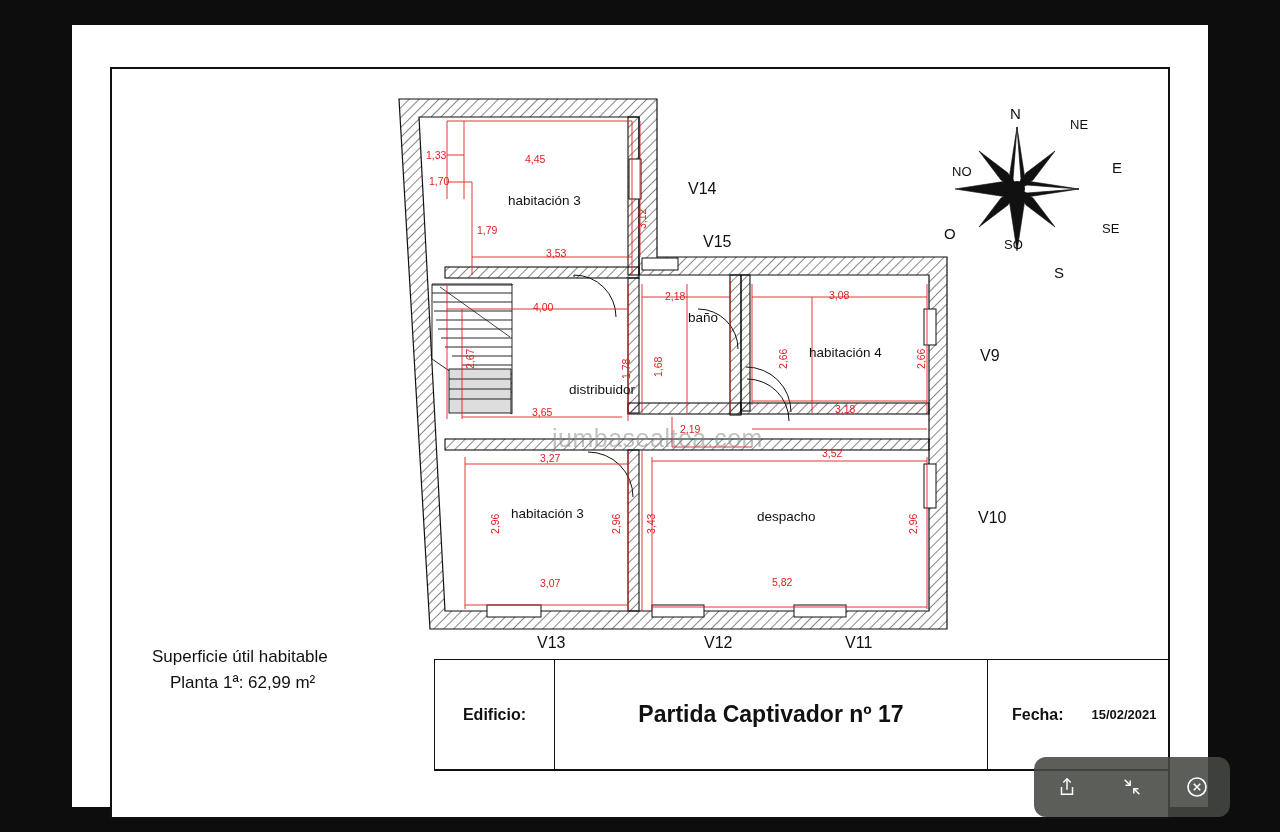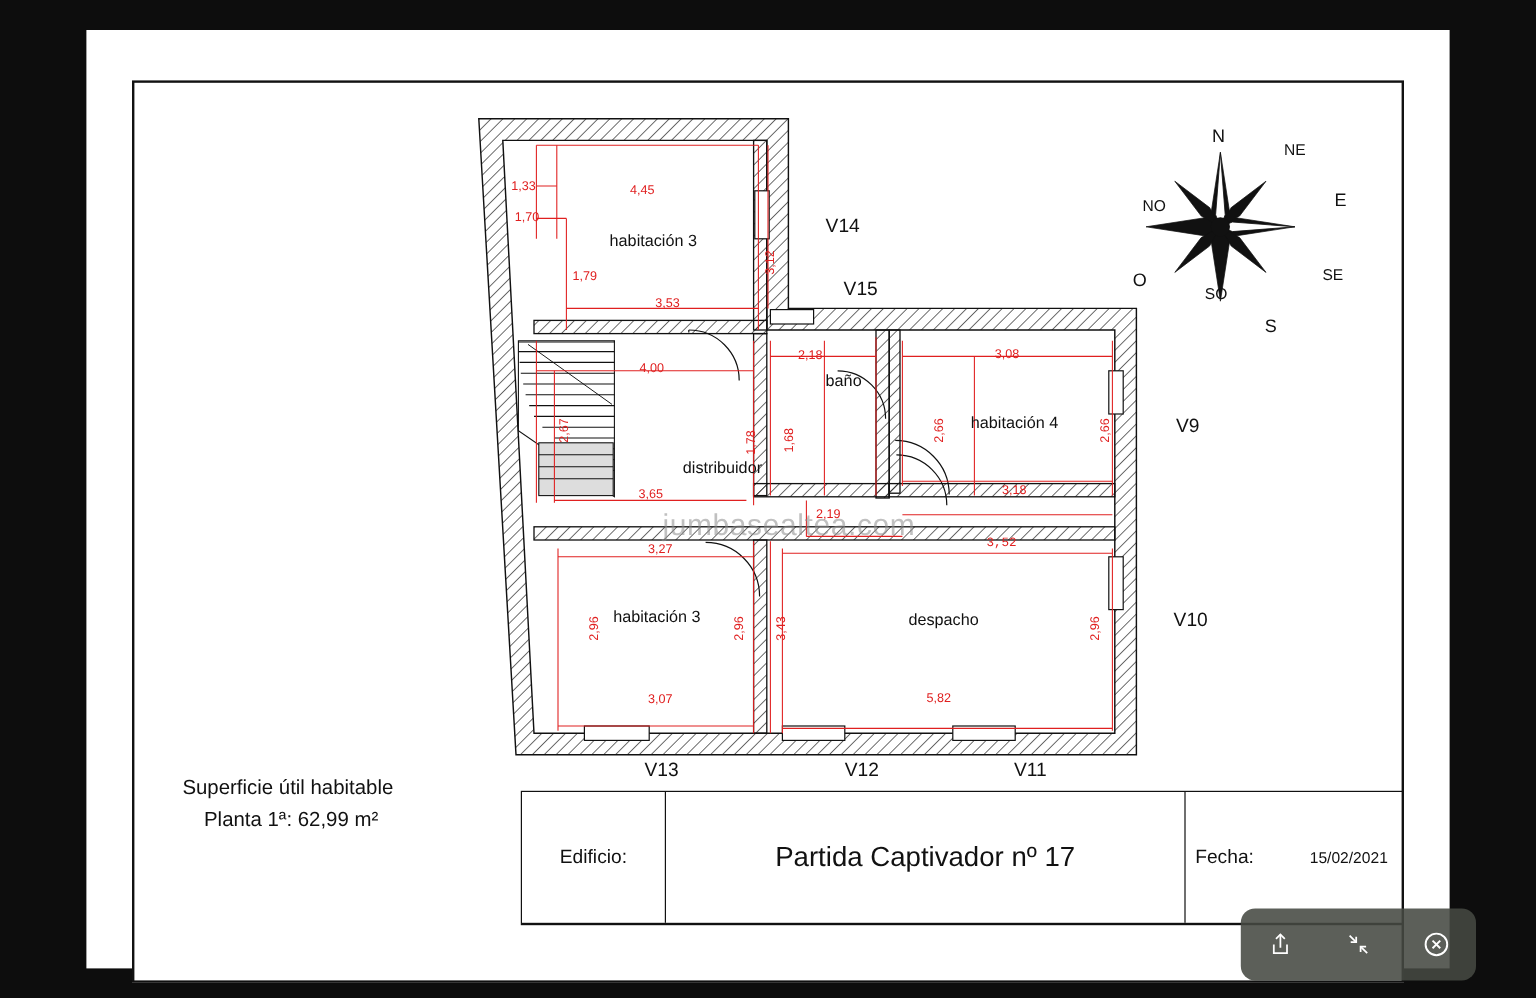--- a/index.html
+++ b/index.html
@@ -89,33 +89,34 @@
     flex-direction: column;
   }
   .tb-row { display: flex; flex: 1; }
   .tb-row.top { border-bottom: 1.5px solid #111; }
   .tb-cell {
     display: flex;
     align-items: center;
     justify-content: center;
     box-sizing: border-box;
     color: #111;
+    font-weight: bold;
   }
   .tb-lbl {
     width: 120px;
     border-right: 1.5px solid #111;
     font-size: 16px;
   }
   .tb-main { flex: 1; font-size: 23px; }
   .tb-date-lbl {
     width: 92px;
     border-left: 1.5px solid #111;
     font-size: 16px;
     justify-content: flex-start;
-    padding-left: 8px;
+    padding-left: 24px;
   }
   .tb-date-val { width: 90px; font-size: 13px; }
   .tb-left-stack {
     width: 120px;
     border-right: 1.5px solid #111;
     display: flex;
     flex-direction: column;
   }
   .tb-left-stack > div {
     flex: 1;
@@ -364,21 +365,21 @@
     <div class="dim" style="left:717px; top:220px;">3,08</div>
     <div class="dim" style="left:421px; top:232px;">4,00</div>
     <div class="dim vert" style="left:508px; top:310px;">1,78</div>
     <div class="dim vert" style="left:540px; top:308px;">1,68</div>
     <div class="dim vert" style="left:665px; top:300px;">2,66</div>
     <div class="dim vert" style="left:803px; top:300px;">2,66</div>
     <div class="dim vert" style="left:352px; top:300px;">2,67</div>
     <div class="dim" style="left:420px; top:337px;">3,65</div>
     <div class="dim" style="left:568px; top:354px;">2,19</div>
     <div class="dim" style="left:723px; top:334px;">3,18</div>
-    <div class="dim" style="left:710px; top:378px;font-family:Liberation Mono, monospace;">3,52</div>
+    <div class="dim" style="left:710px; top:378px;">3,52</div>
     <div class="dim" style="left:428px; top:383px;">3,27</div>
     <div class="dim vert" style="left:533px; top:465px;">3,43</div>
     <div class="dim vert" style="left:377px; top:465px;">2,96</div>
     <div class="dim vert" style="left:498px; top:465px;">2,96</div>
     <div class="dim vert" style="left:795px; top:465px;">2,96</div>
     <div class="dim" style="left:428px; top:508px;text-align:center;">3,07</div>
     <div class="dim" style="left:660px; top:507px;">5,82</div>
 
     <div id="watermark">jumbasealtea.com</div>
 

